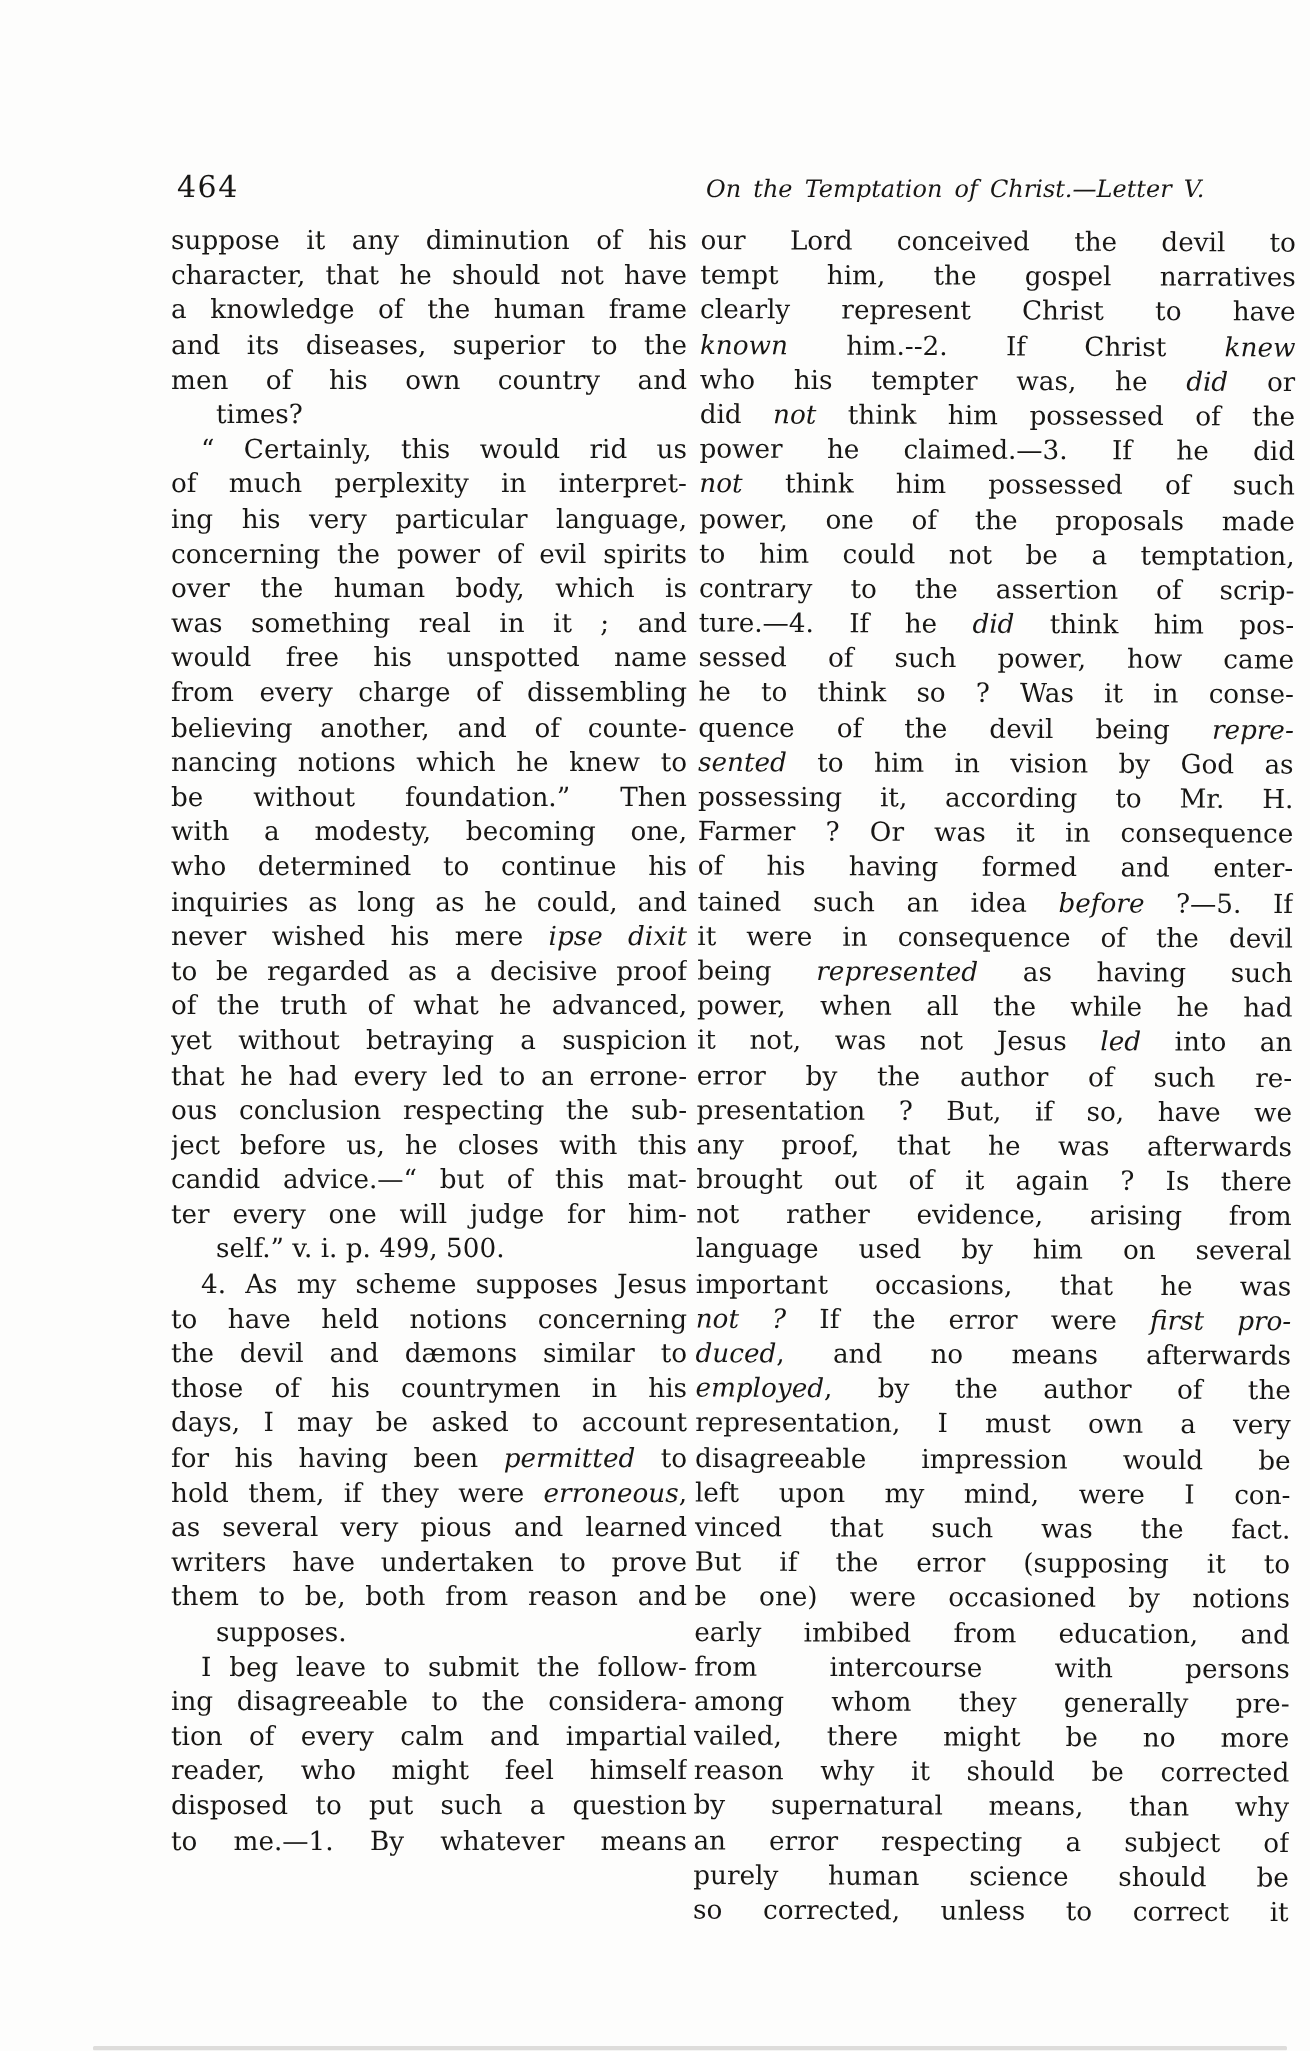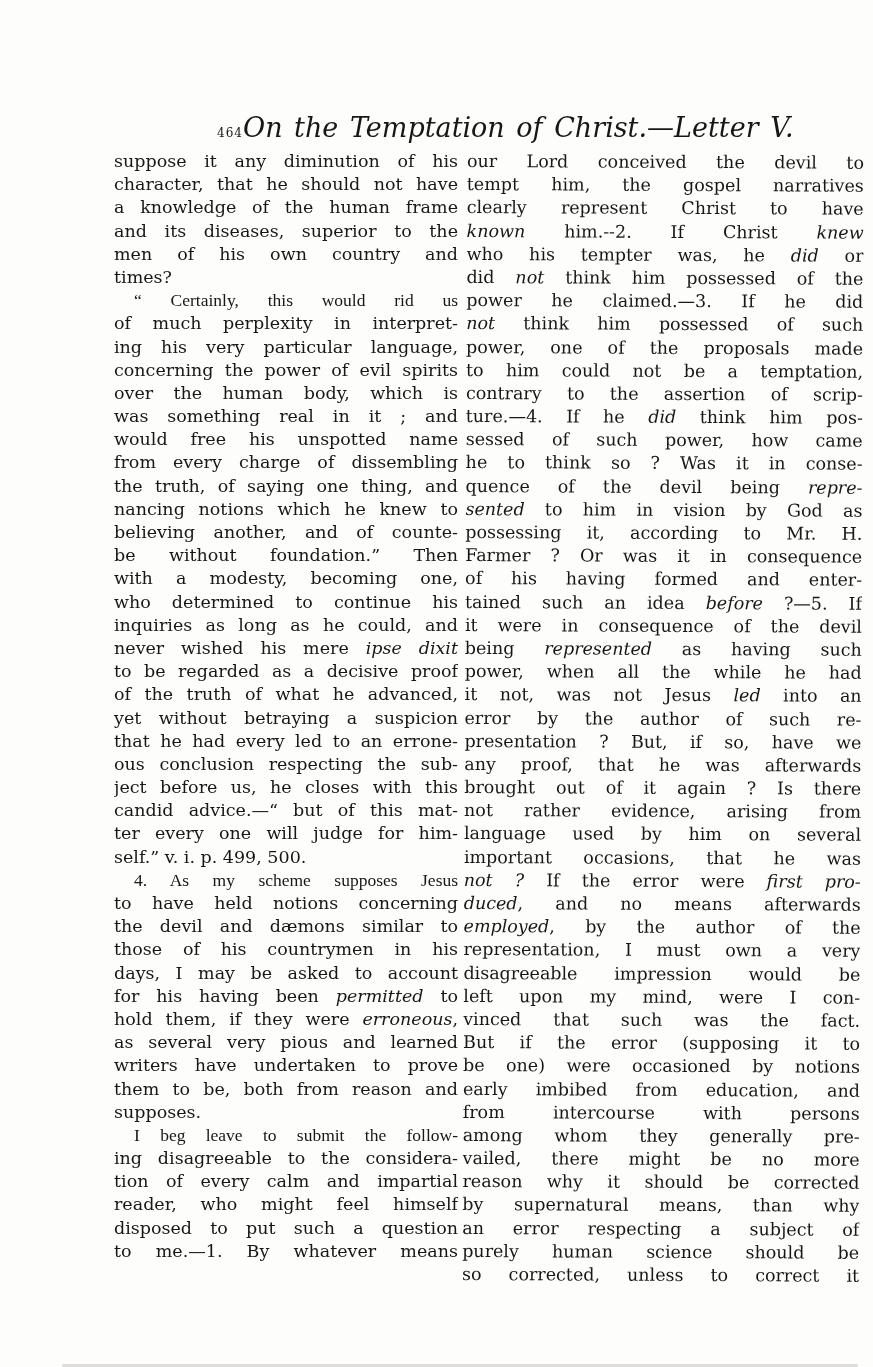--- a/index.html
+++ b/index.html
@@ -10,42 +10,42 @@
     color:#181715;
     position:relative;
     overflow:hidden;
   }
   .page{position:absolute;inset:0;}
   .page-header{
     position:absolute;top:112px;left:118px;width:740px;
     display:flex;align-items:baseline;
   }
   .page-number{
-    font-size:12px;width:125px;letter-spacing:1px;text-align:right;
+    font-size:20px;width:125px;letter-spacing:1px;
   }
   .page-title{
-    flex:1;text-align:left;font-style:italic;font-size:27px;
+    flex:1;text-align:right;font-style:italic;font-size:16px;
     word-spacing:3px;padding-right:55px;white-space:nowrap;
   }
   .columns{
     position:absolute;top:150px;left:114px;
     display:flex;gap:9px;align-items:flex-start;
   }
   .col{display:block;}
   .col-left{width:344px;}
   .col-right{width:397px;transform:rotate(0.25deg);transform-origin:top left;}
   .line{
     font-size:17.5px;
     line-height:23.2px;height:23.2px;
     text-align:justify;
     text-align-last:justify;
     overflow:hidden;
   }
-  .line.indent{text-indent:20px;font-family:Liberation Serif, serif;}
-  .line.para-end{text-align-last:left;}
+  .line.indent{text-indent:20px;}
+  .line.para-end{text-align-last:left;margin-left:30px;}
   .line i{font-style:italic;}
   .scan-edge{
     position:absolute;bottom:0;left:62px;width:796px;height:3px;
     background:#dedddb;border-radius:1px;
   }
 </style>
 </head>
 <body>
 
 <div class="page">
@@ -67,23 +67,22 @@
         </div>
         <div>
           <div class="line indent">“ Certainly, this would rid us</div>
           <div class="line">of much perplexity in interpret-</div>
           <div class="line">ing his very particular language,</div>
           <div class="line">concerning the power of evil spirits</div>
           <div class="line">over the human body, which is</div>
           <div class="line">was something real in it ; and</div>
           <div class="line">would free his unspotted name</div>
           <div class="line">from every charge of dissembling</div>
-          <div class="line">the truth, of saying one thing, and</div>
+          <div class="line">believing another, and of counte-</div>
           <div class="line">nancing notions which he knew to</div>
-          <div class="line">believing another, and of counte-</div>
           <div class="line">be without foundation.”  Then</div>
           <div class="line">with a modesty, becoming one,</div>
           <div class="line">who determined to continue his</div>
           <div class="line">inquiries as long as he could, and</div>
           <div class="line">never wished his mere <i>ipse dixit</i></div>
           <div class="line">to be regarded as a decisive proof</div>
           <div class="line">of the truth of what he advanced,</div>
           <div class="line">yet without betraying a suspicion</div>
           <div class="line">that he had every led to an errone-</div>
           <div class="line">ous conclusion respecting the sub-</div>

